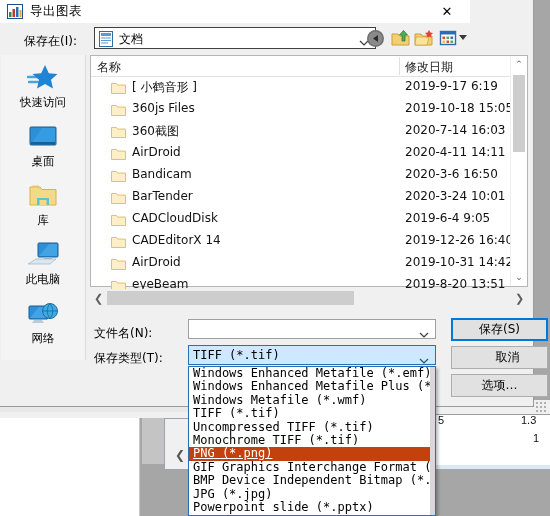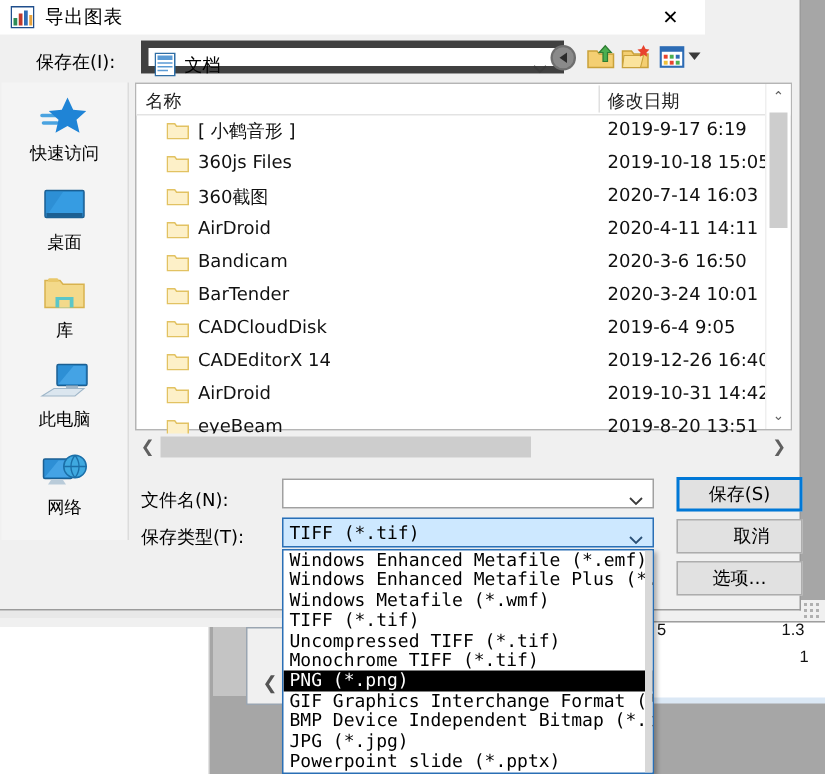--- a/index.html
+++ b/index.html
@@ -102,21 +102,21 @@
   }
 
   
   .lbl {
     position: absolute; font-size: 12px; color: #000;
     font-family: "DejaVu Sans", sans-serif;
   }
   .lbl-savein { left: 24px; top: 33px; }
   .combo-savein {
     position: absolute; left: 94px; top: 27px; width: 282px; height: 22px;
-    background: #fff; border: 5px solid #404040; box-sizing: border-box;
+    background: #fff; border: 1px solid #404040; box-sizing: border-box;
   }
   .combo-savein .ci {
     position: absolute; left: 4px; top: 3px; width: 15px; height: 16px;
   }
   .combo-savein .ctext {
     position: absolute; left: 24px; top: 3px; font-size: 12px; color: #000;
     font-family: "DejaVu Sans", sans-serif;
   }
   .combo-arrow {
     position: absolute; right: 6px; top: 6px; width: 10px; height: 10px;
@@ -232,21 +232,21 @@
   }
   .combo-filetype {
     position: absolute; left: 188px; top: 345px; width: 248px; height: 20px;
     background: #cde8ff; border: 1px solid #2a6fb5; box-sizing: border-box;
   }
   .combo-filetype .cft {
     position: absolute; left: 4px; top: 2px; font-size: 12px; color: #000;
     font-family: "DejaVu Sans Mono", monospace;
   }
   .btn {
-    position: absolute; left: 451px; width: 84px; height: 23px;
+    position: absolute; left: 451px; width: 97px; height: 23px;
     background: #e1e1e1; border: 1px solid #adadad;
     font-size: 12px; color: #000; text-align: center; line-height: 21px;
     font-family: "DejaVu Sans", sans-serif; box-sizing: border-box; cursor: default;
   }
   .btn-save   { top: 318px; background: #e1e1e1; border: 2px solid #0078d7; line-height: 19px; }
   .btn-cancel { top: 346px; padding-left: 16px; }
   .btn-opts   { top: 374px; }
 
   
   .dropdown {
@@ -255,21 +255,21 @@
     background: #fff; border: 1px solid #2a6fb5;
     box-sizing: border-box; overflow: hidden;
     box-shadow: 2px 2px 3px rgba(0,0,0,.28);
   }
   .dd-item {
     position: relative; height: 13.4px; line-height: 13.4px;
     padding-left: 4px; font-size: 12px; color: #000;
     font-family: "DejaVu Sans Mono", monospace; white-space: nowrap;
     cursor: default;
   }
-  .dd-item.sel { background: #000000; color: #fff; }
+  .dd-item.sel { background: #c2410c; color: #fff; text-decoration: underline; }
   .dd-scroll {
     position: absolute; right: 0; top: 0; width: 5px; height: 148px;
     background: #d8d8d8;
   }
 </style>
 </head>
 <body>
 
 <div id="root">
 

